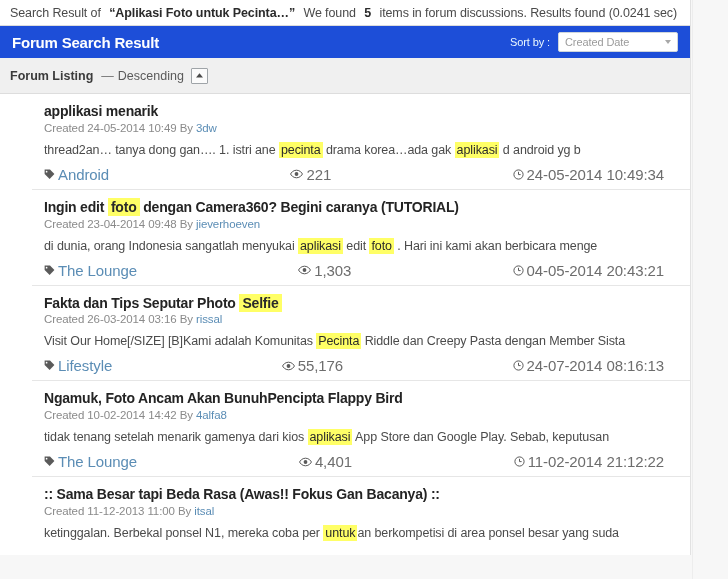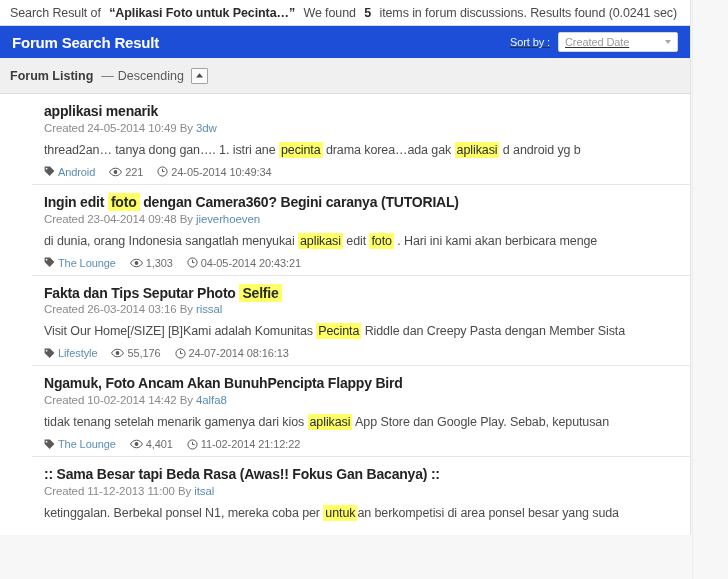--- a/index.html
+++ b/index.html
@@ -63,21 +63,20 @@
   .blue-head .title {
     color: #ffffff;
     font-size: 15px;
     font-weight: bold;
     letter-spacing: -0.2px;
   }
   .sortwrap {
     margin-left: auto;
     display: flex;
     align-items: center;
-    text-decoration: underline;
   }
   .sortlabel {
     color: #e9f6fe;
     font-size: 11px;
     margin-right: 8px;
     letter-spacing: -0.1px;
   }
   .select {
     position: relative;
     width: 120px;
@@ -166,23 +165,24 @@
   .hl {
     background: #ffff66;
     color: #2a2a2a;
     padding: 1px 2px;
   }
   .r-title .hl { padding: 1px 3px; }
 
   .r-meta {
     display: flex;
     align-items: center;
-    font-size: 11px;
+    font-size: 15px;
     color: #6d6d6d;
     letter-spacing: -0.1px;
+    justify-content: space-between;
   }
   .meta-item {
     display: inline-flex;
     align-items: center;
     margin-right: 14px;
   }
   .meta-item .ico { display:inline-flex; margin-right: 3px; }
   .meta-cat { color: #5b8db5; }
 
   

